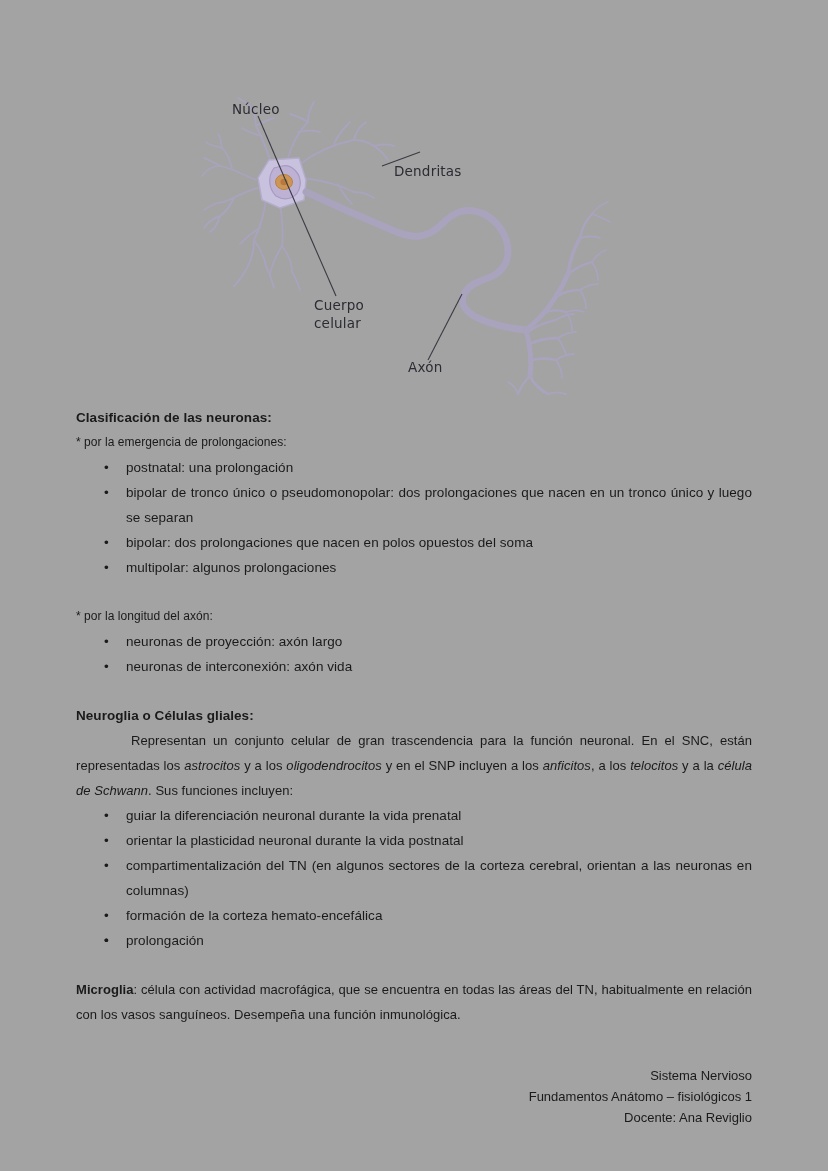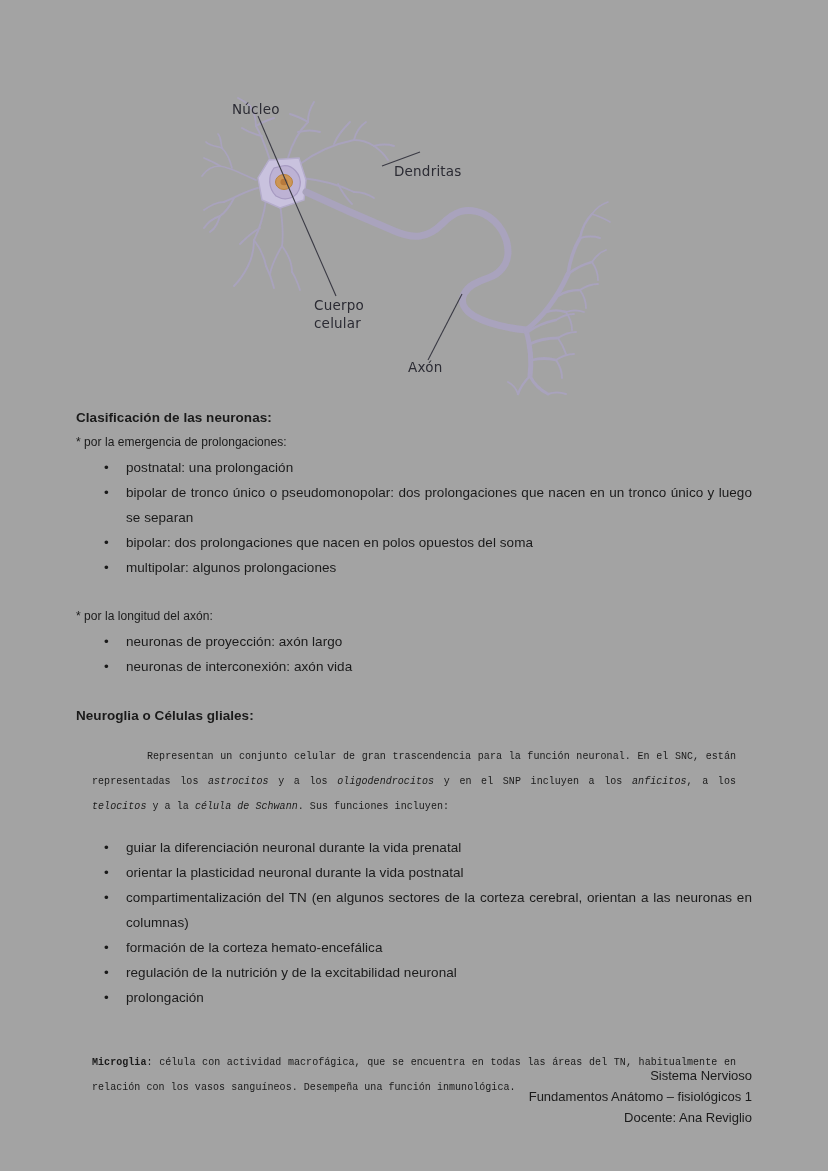--- a/index.html
+++ b/index.html
@@ -47,26 +47,25 @@
   }
 
   .h-bold {
     font-size: 13.5px;
     font-weight: bold;
     line-height: 25px;
     margin: 0;
     letter-spacing: 0.05px;
   }
   .para {
-    font-size: 10px;
-    line-height: 25px;
-    margin: 16px;
+    font-size: 13px;
+    line-height: 25px;
+    margin: 0;
     text-align: justify;
     letter-spacing: 0.05px;
-    font-family: Liberation Mono, monospace;
   }
   .para.indent-first { text-indent: 55px; }
   .starline {
     font-size: 12px;
     line-height: 25px;
     margin: 0;
     letter-spacing: 0.05px;
   }
 
   ul.bullets {
@@ -297,21 +296,20 @@
       <li>
         <span class="bullet-dot">•</span>
         <span>compartimentalización del TN (en algunos sectores de la corteza cerebral, orientan a las neuronas en columnas)</span>
       </li>
       <li>
         <span class="bullet-dot">•</span>
         <span>formación de la corteza hemato-encefálica</span>
       </li>
       <li>
         <span class="bullet-dot">•</span>
-        <span>regulación de la nutrición y de la excitabilidad neuronal</span>
       </li>
       <li>
         <span class="bullet-dot">•</span>
         <span>prolongación</span>
       </li>
     </ul>
 
     <div class="gap-md"></div>
 
     <p class="para"><b>Microglia</b><span>: célula con actividad macrofágica, que se encuentra en todas las áreas del TN, habitualmente en relación con los vasos sanguíneos. Desempeña una función inmunológica.</span></p>

